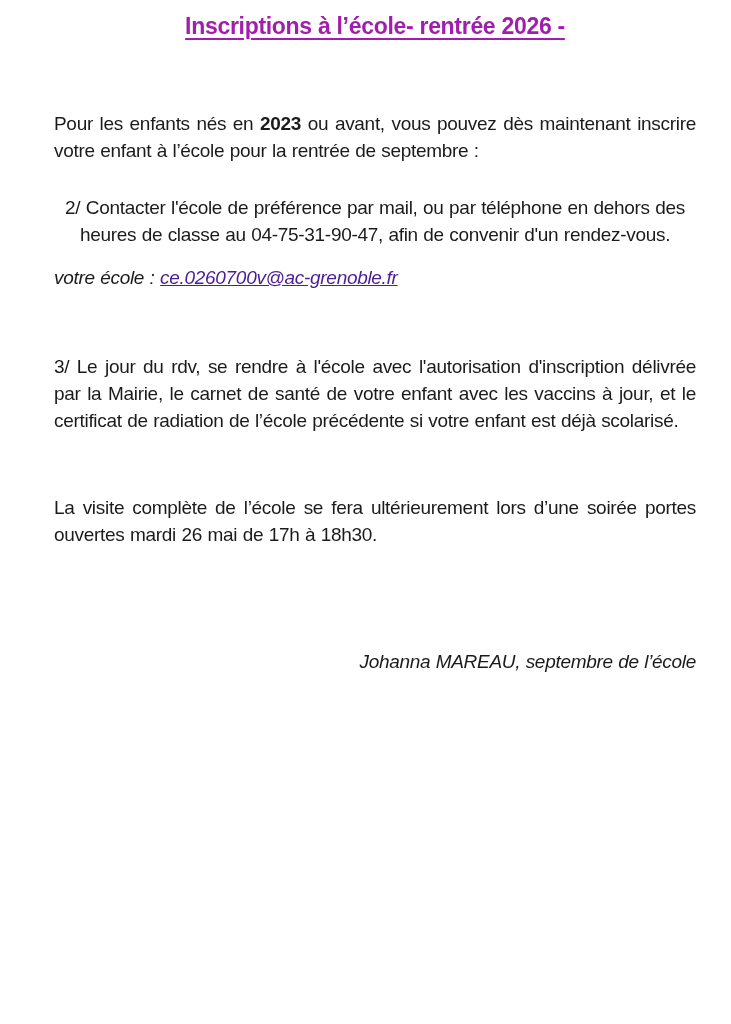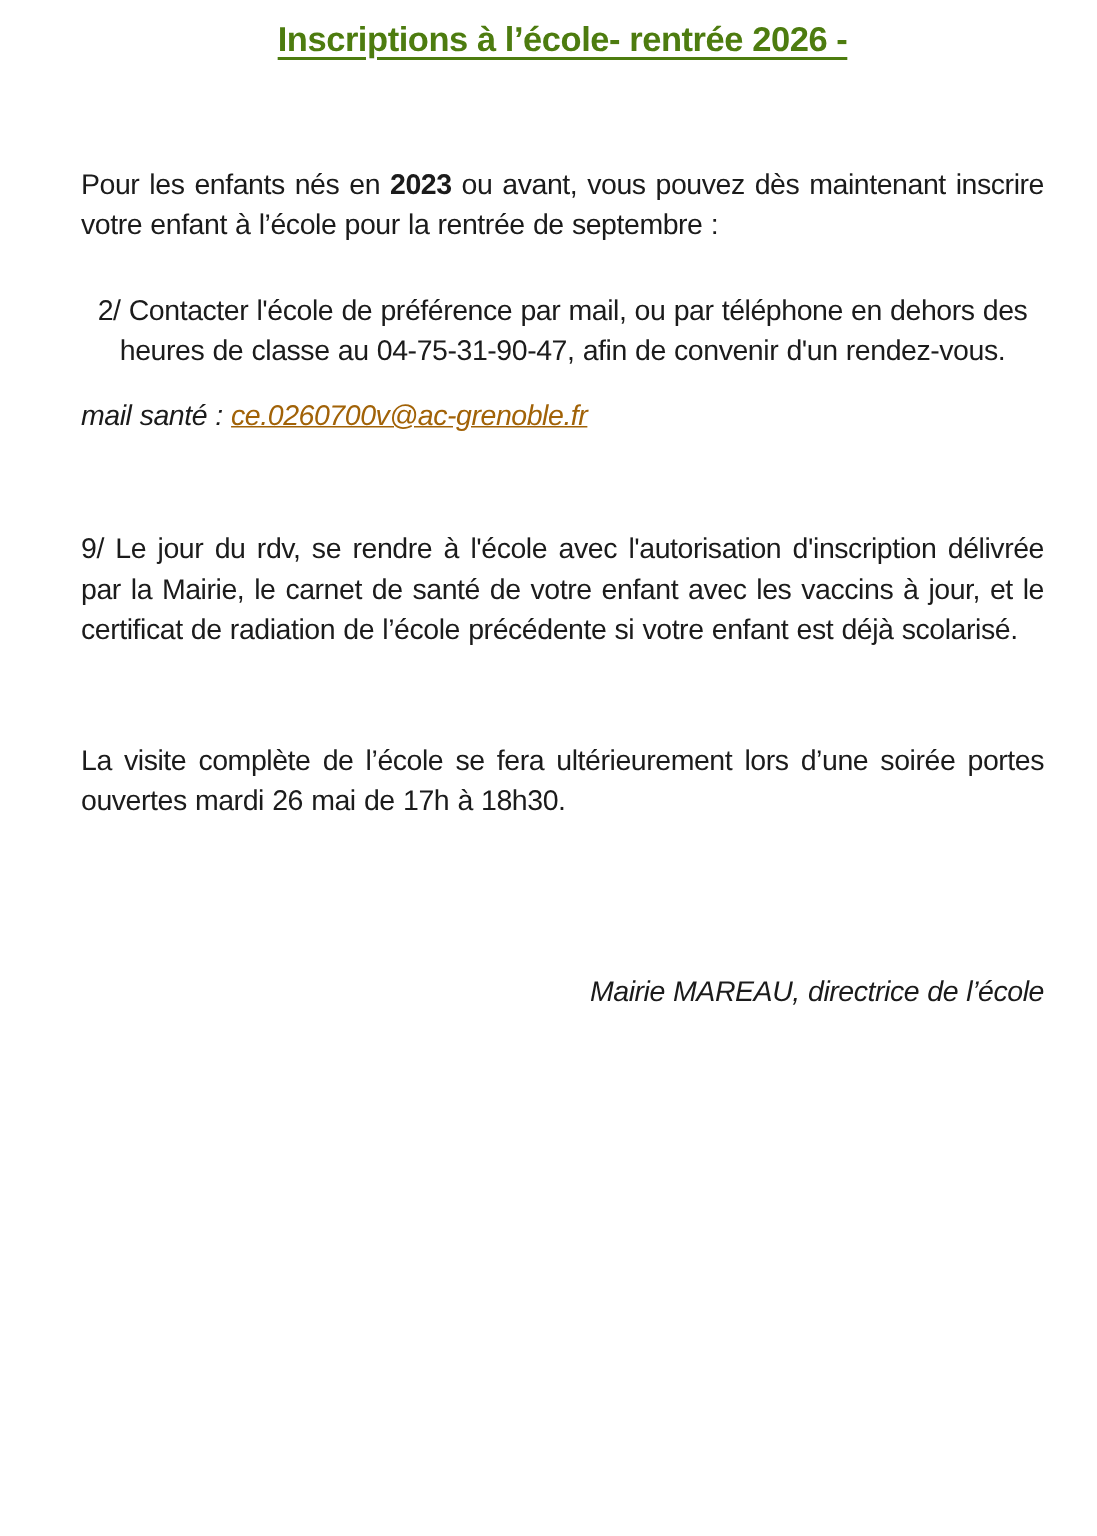--- a/index.html
+++ b/index.html
@@ -24,21 +24,21 @@
   .doc-title {
     margin: 0 0 66px 0;
     font-size: 23px;
     font-weight: bold;
     line-height: 36px;
     letter-spacing: -0.3px;
     text-align: center;
     text-decoration: underline;
     text-decoration-thickness: 2px;
     text-underline-offset: 4px;
-    color: #4d7c0f;
+    color: #a21caf;
   }
   p {
     margin: 16px;
     font-size: 19px;
     line-height: 27px;
     letter-spacing: -0.3px;
     word-spacing: 0.5px;
   }
   .justified { text-align: justify; }
   .intro   { margin-bottom: 30px; }
@@ -63,21 +63,21 @@
 
 <div class="page">
 
   <h1 class="doc-title">Inscriptions à l’école- rentrée 2026 -</h1>
 
   <p class="intro justified"><span>Pour les enfants nés en </span><span class="bold-year">2023</span><span> ou avant, vous pouvez dès maintenant inscrire votre enfant à l’école pour la rentrée de septembre&nbsp;:</span></p>
 
 
   <p class="step2">2/ Contacter l'école de préférence par mail, ou par téléphone en dehors des heures de classe au 04-75-31-90-47, afin de convenir d'un rendez-vous.</p>
 
-  <p class="mail-line"><span>mail santé : </span><a class="mail-link" id="mail-link" style="color: #a16207;">ce.0260700v@ac-grenoble.fr</a></p>
+  <p class="mail-line"><span>votre école : </span><a class="mail-link" id="mail-link" style="color: #4c1d95;">ce.0260700v@ac-grenoble.fr</a></p>
 
-  <p class="step3 justified">9/ Le jour du rdv, se rendre à l'école avec l'autorisation d'inscription délivrée par la Mairie, le carnet de santé de votre enfant avec les vaccins à jour, et le certificat de radiation de l’école précédente si votre enfant est déjà scolarisé.</p>
+  <p class="step3 justified">3/ Le jour du rdv, se rendre à l'école avec l'autorisation d'inscription délivrée par la Mairie, le carnet de santé de votre enfant avec les vaccins à jour, et le certificat de radiation de l’école précédente si votre enfant est déjà scolarisé.</p>
 
   <p class="visit justified">La visite complète de l’école se fera ultérieurement lors d’une soirée portes ouvertes mardi 26 mai de 17h à 18h30.</p>
 
-  <p class="signature">Mairie MAREAU, directrice de l’école</p>
+  <p class="signature">Johanna MAREAU, septembre de l’école</p>
 
 </div>
 
 </body></html>

